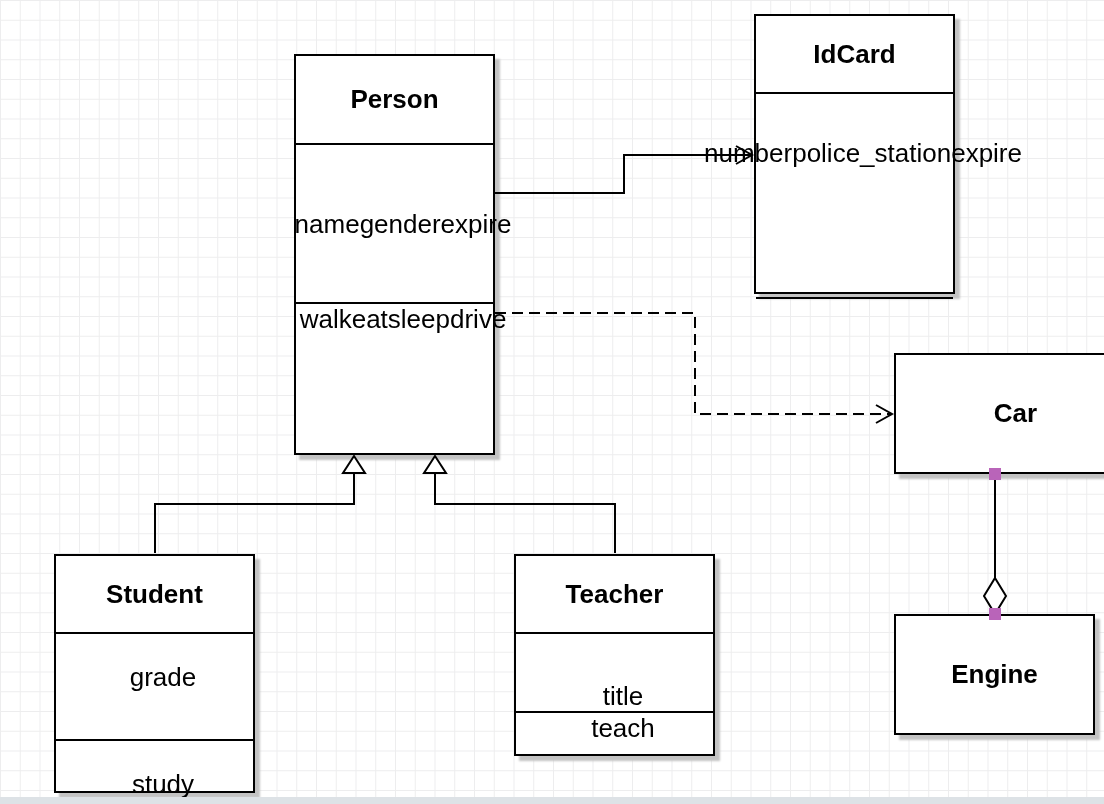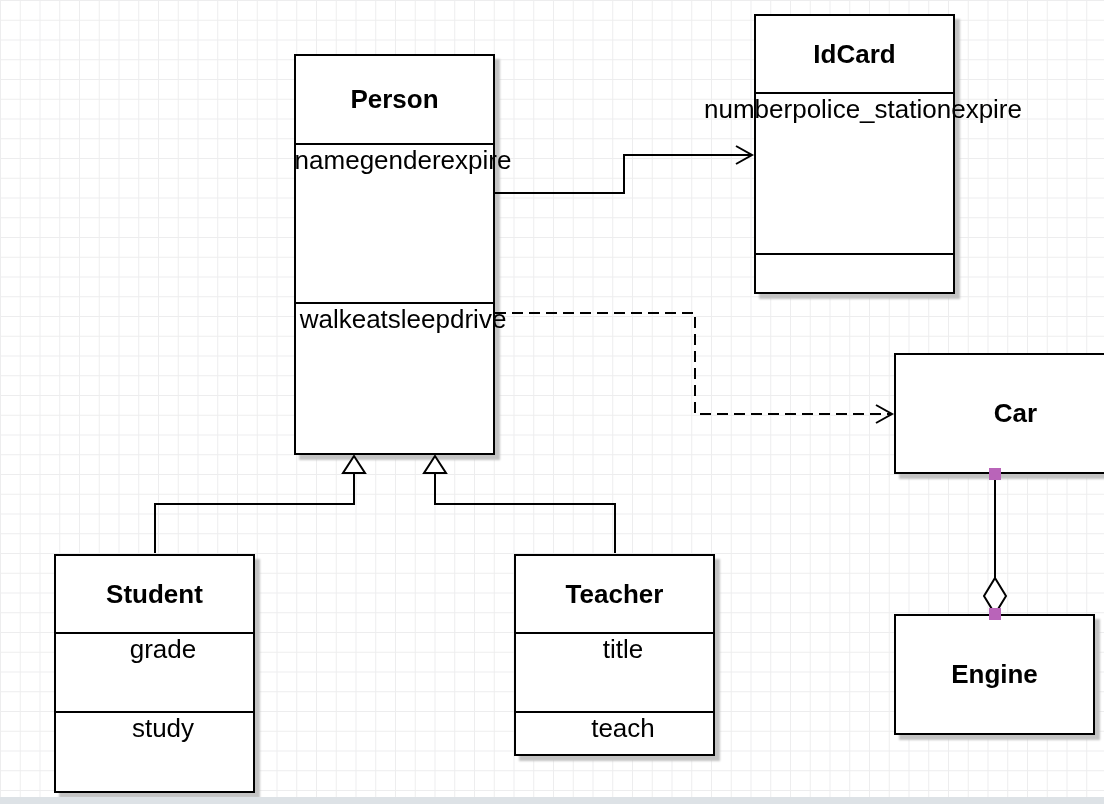--- a/index.html
+++ b/index.html
@@ -42,56 +42,56 @@
     background:#dde2e6;
   }
 </style>
 </head>
 <body>
 
 <div class="canvas">
 
   <div class="uml-class" style="left:294px; top:54px; width:201px; height:401px;">
     <div class="uml-title" style="height:89px;">Person</div>
-    <div class="uml-section" style="height:159px;">
+    <div class="uml-section" style="height:159px;align-items:center;">
       <div>name</div>
       <div>gender</div>
       <div>expire</div>
     </div>
     <div class="uml-section last">
       <div>walk</div>
       <div>eat</div>
       <div>sleep</div>
       <div>drive</div>
     </div>
   </div>
 
-  <div class="uml-class" style="left:754px; top:14px; width:201px; height:280px;">
+  <div class="uml-class" style="left:754px; top:14px; width:201px; height:280px;gap:44px;">
     <div class="uml-title" style="height:78px;">IdCard</div>
     <div class="uml-section" style="height:161px;">
       <div>number</div>
       <div>police_station</div>
       <div>expire</div>
     </div>
     <div class="uml-section last"></div>
   </div>
 
-  <div class="uml-class" style="left:54px; top:554px; width:201px; height:239px;">
+  <div class="uml-class" style="left:54px; top:554px; width:201px; height:239px;gap:28px;">
     <div class="uml-title" style="height:78px;">Student</div>
     <div class="uml-section" style="height:79px;">
       <div>grade</div>
     </div>
     <div class="uml-section last">
       <div>study</div>
     </div>
   </div>
 
   <div class="uml-class" style="left:514px; top:554px; width:201px; height:202px;">
     <div class="uml-title" style="height:78px;">Teacher</div>
-    <div class="uml-section" style="height:79px;">
+    <div class="uml-section" style="height:79px;align-items:flex-end;">
       <div>title</div>
     </div>
     <div class="uml-section last">
       <div>teach</div>
     </div>
   </div>
 
   <div class="uml-class uml-simple" style="left:894px; top:353px; width:243px; height:121px;">
     <div class="uml-title">Car</div>
   </div>

